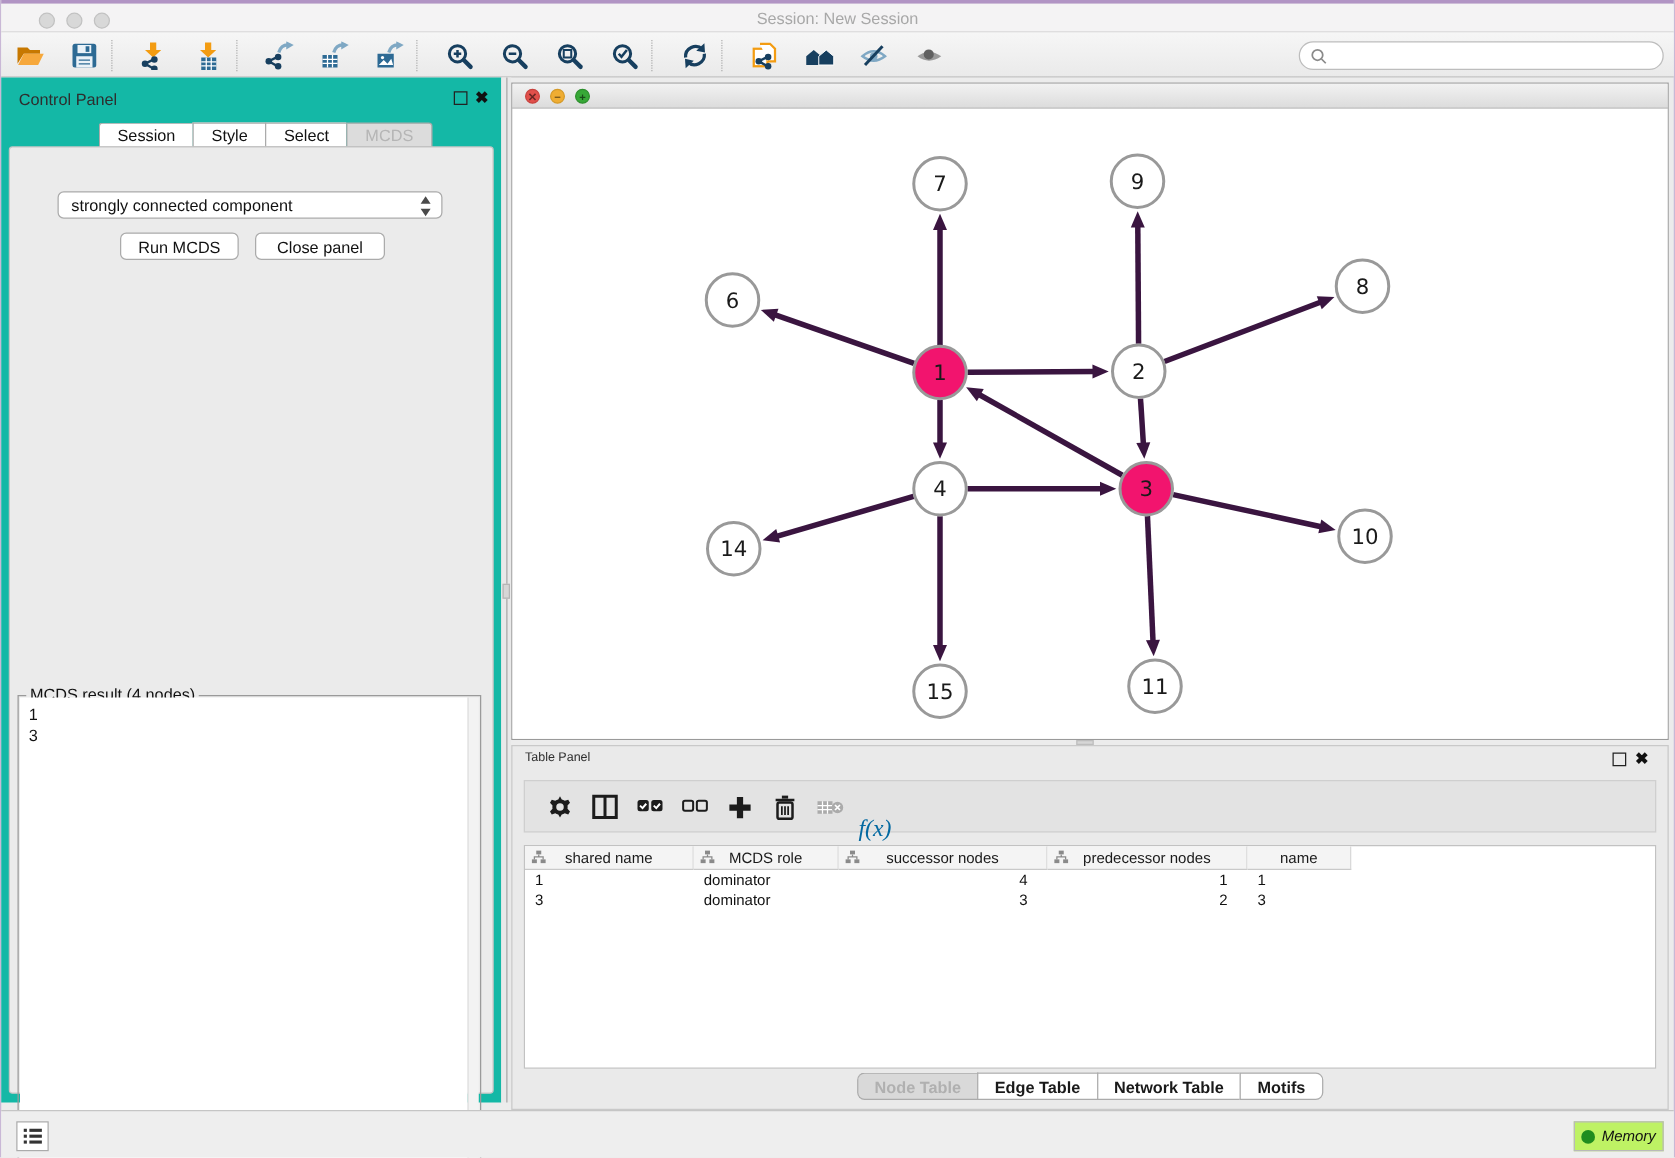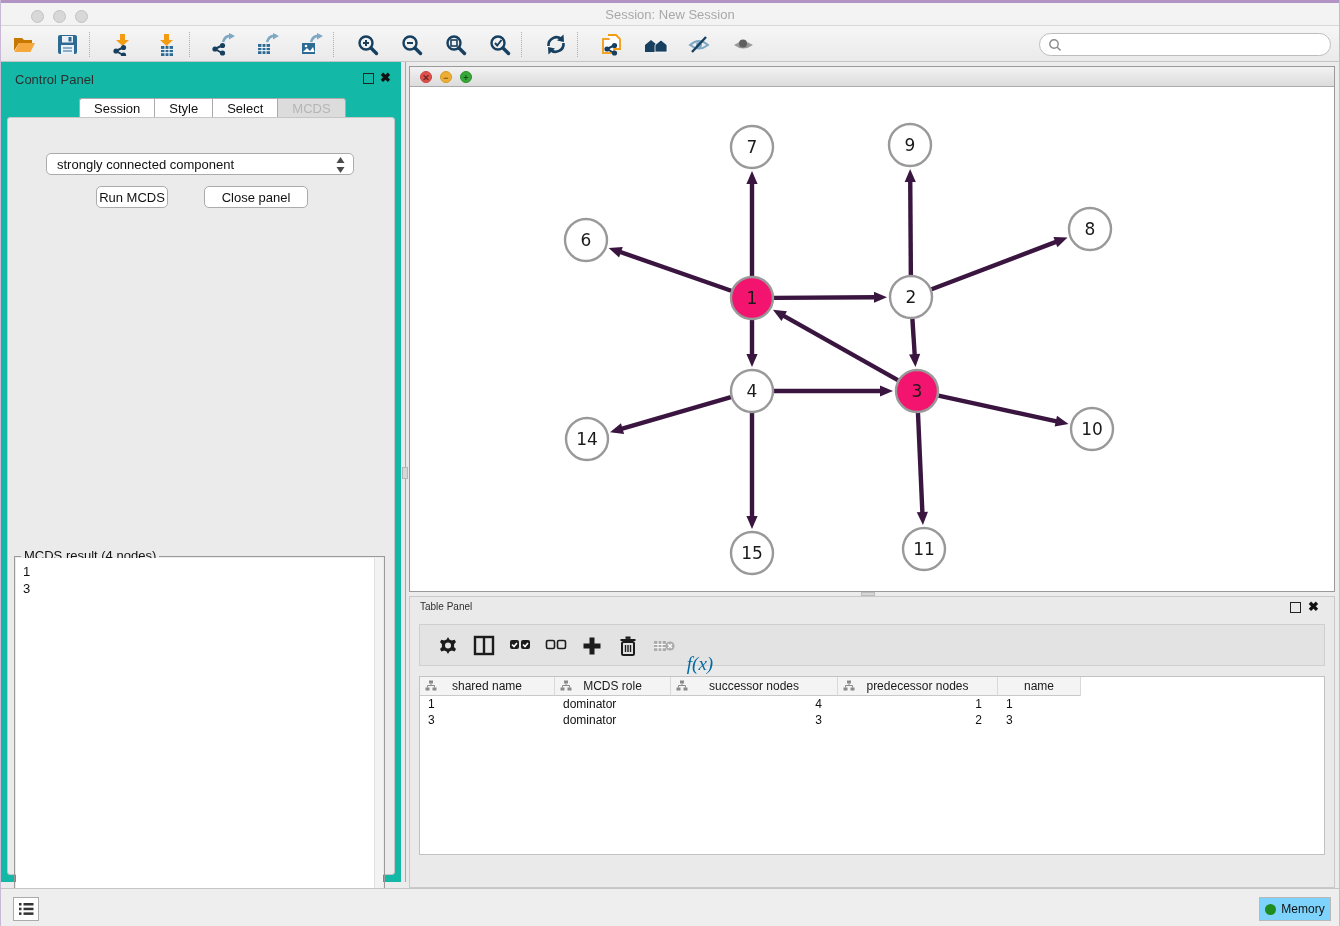--- a/index.html
+++ b/index.html
@@ -72,21 +72,21 @@
 
   .tp-tabs { position:absolute; bottom:7px; left:50%; transform:translateX(-50%); display:flex; height:22px; }
   .tp-tab { height:22px; padding:0 13px; background:#FFF; border:1px solid #ABABAB; border-right:none; font-size:13px; font-weight:bold; color:#1A1A1A; display:flex; align-items:center; }
   .tp-tab:first-child { border-radius:6px 0 0 6px; }
   .tp-tab:last-child { border-right:1px solid #ABABAB; border-radius:0 6px 6px 0; }
   .tp-tab.sel { background:#D9D9D9; color:#B0B0B0; }
 
   
   .statusbar { position:absolute; bottom:0; left:0; width:100%; height:38px; background:#EEEEEE; border-top:1px solid #C5C5C5; }
   .sb-listbtn { position:absolute; left:12px; top:8px; width:26px; height:24px; background:#FFF; border:1px solid #ABABAB; display:flex; align-items:center; justify-content:center; }
-  .sb-mem { position:absolute; right:8px; top:8px; width:72px; height:24px; background:#7dd3fc; border:1px solid #B9B9B9; display:flex; align-items:center; justify-content:center; gap:5px; font-size:12px; color:#111; }
+  .sb-mem { position:absolute; right:8px; top:8px; width:72px; height:24px; background:#bef264; border:1px solid #B9B9B9; display:flex; align-items:center; justify-content:center; gap:5px; font-size:12px; color:#111;font-style:italic; }
   .sb-mem .dot { width:11px; height:11px; border-radius:50%; background:#1F8C1F; }
 </style>
 </head>
 <body>
 
 <div class="app">
 
   <div class="titlestrip"></div>
   <div class="titlebar">
     <div class="tl" style="left:30px"></div>
@@ -267,21 +267,21 @@
     </div>
 
     <div class="cp-content">
       <div class="dropdown">
         <span>strongly connected component</span>
         <svg class="dd-stepper" width="11" height="18" viewBox="0 0 11 18">
           <path d="M5.5 1 L9.5 7 L1.5 7 Z" fill="#4A4A4A"></path>
             <path d="M5.5 17 L9.5 11 L1.5 11 Z" fill="#4A4A4A"></path>
         </svg>
       </div>
-      <div class="btn" style="left:88px;width:72px">Run MCDS</div>
+      <div class="btn" style="left:88px;width:95px">Run MCDS</div>
       <div class="btn" style="left:196px;width:104px">Close panel</div>
 
       <div class="mcds-box">
         <div class="mcds-legend">MCDS result (4 nodes)</div>
         <div class="mcds-inner" id="mcds-result-text">1
 3</div>
         <div class="mcds-scroll"></div>
       </div>
     </div>
   </div>
@@ -521,20 +521,26 @@
         </div>
         <div class="tbl-row" style="top: 35px;">
           <div class="td" style="width: 135px; text-align: left; padding: 0px 0px 0px 8px;">3</div>
           <div class="td" style="width: 116px; text-align: left; padding: 0px 0px 0px 8px;">dominator</div>
           <div class="td" style="width: 167px; text-align: right; padding: 0px 16px 0px 0px;">3</div>
           <div class="td" style="width: 160px; text-align: right; padding: 0px 16px 0px 0px;">2</div>
           <div class="td" style="width: 83px; text-align: left; padding: 0px 0px 0px 8px;">3</div>
         </div>
       </div>
 
+    <div class="tp-tabs">
+      <div class="tp-tab sel">Node Table</div>
+      <div class="tp-tab">Edge Table</div>
+      <div class="tp-tab">Network Table</div>
+      <div class="tp-tab">Motifs</div>
+    </div>
   </div>
 
   <div class="statusbar">
     <div class="sb-listbtn">
       <svg width="16" height="14" viewBox="0 0 16 14">
         <rect x="1" y="1" width="2.5" height="2.5" fill="#333"></rect>
           <rect x="5.5" y="1" width="10" height="2.5" fill="#333"></rect>
         <rect x="1" y="5.7" width="2.5" height="2.5" fill="#333"></rect>
           <rect x="5.5" y="5.7" width="10" height="2.5" fill="#333"></rect>
         <rect x="1" y="10.4" width="2.5" height="2.5" fill="#333"></rect>

